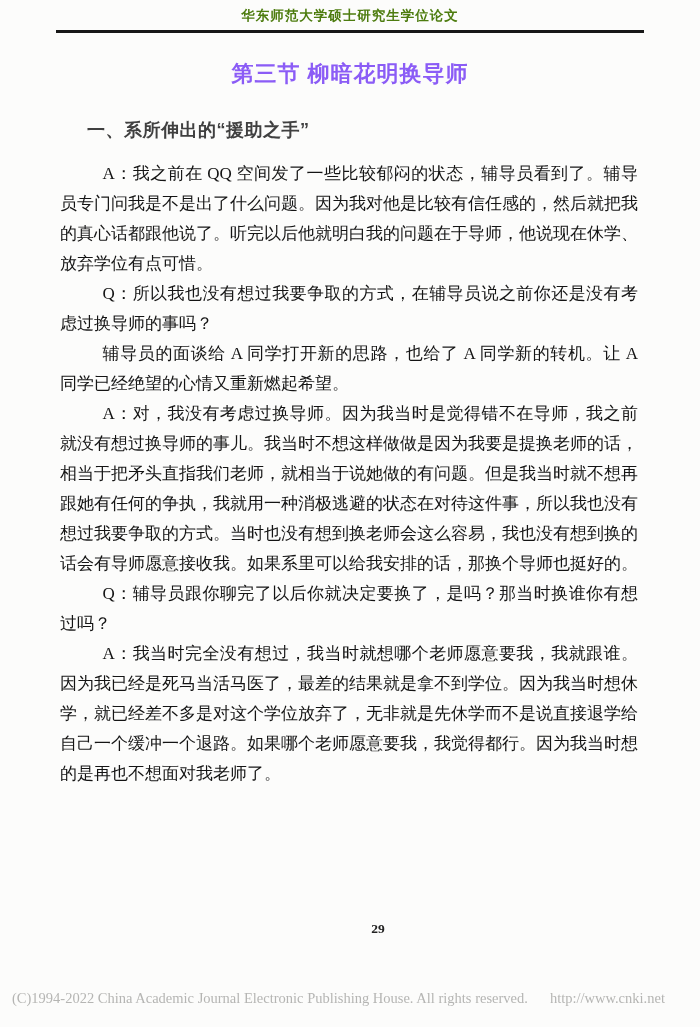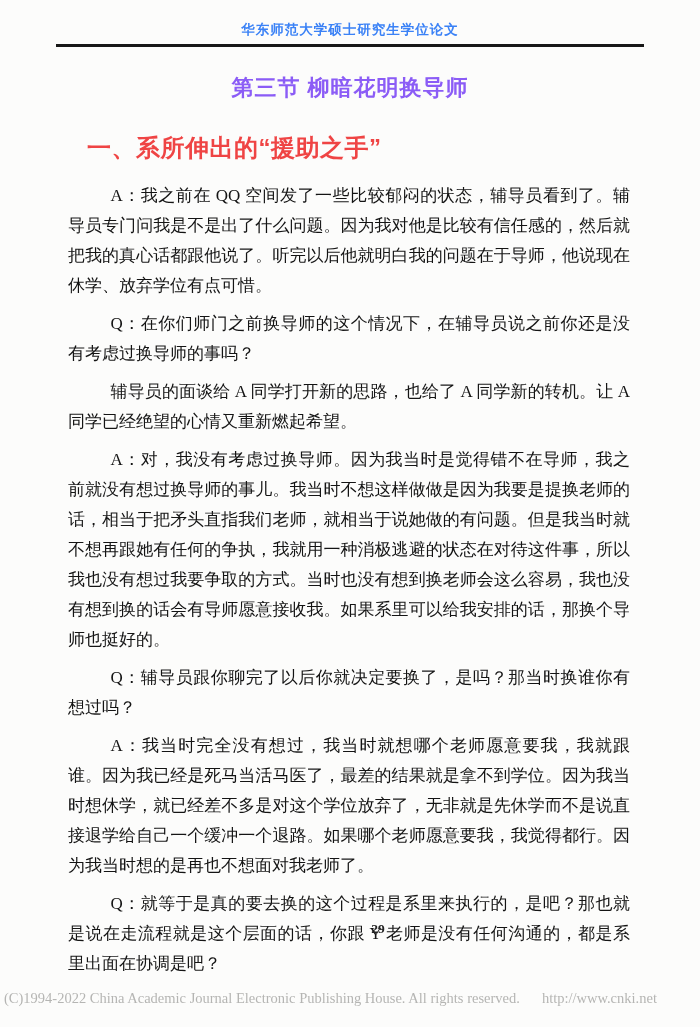--- a/index.html
+++ b/index.html
@@ -11,77 +11,77 @@
     position: relative;
     overflow: hidden;
   }
   .page {
     position: absolute;
     inset: 0;
     background: #fcfcfb;
     color: #161616;
   }
   .running-header {
-    padding-top: 21px;
+    padding-top: 7px;
     text-align: center;
     font-size: 13.5px;
     letter-spacing: 1px;
     font-weight: bold;
-    color: #3b82f6;
+    color: #4d7c0f;
   }
   .header-rule {
     width: 588px;
     margin: 5px auto 0 auto;
     border: 0;
     border-top: 3px solid #171717;
   }
   .section-title {
     margin: 26px 0 0 0;
     text-align: center;
     font-size: 22px;
     font-weight: bold;
     font-family: "Liberation Sans", "DejaVu Sans", sans-serif;
     letter-spacing: 1px;
     color: #8b5cf6;
   }
   .subsection-title {
     margin: 29px 0 0 87px;
-    font-size: 24px;
+    font-size: 18px;
     font-weight: bold;
     font-family: "Liberation Sans", "DejaVu Sans", sans-serif;
     letter-spacing: 0.5px;
-    color: #ef4444;
+    color: #404040;
   }
   .body-text {
     margin: 17px 62px 0 60px;
     font-size: 17px;
     line-height: 30px;
     text-align: justify;
     color: #141414;
   }
   .body-text p.para {
-    margin: 8px;
+    margin: 0;
     text-indent: 2.5em;
     font-family: Liberation Serif, serif;
   }
   .page-number {
     position: absolute;
     top: 921px;
     left: 0;
     width: 100%;
     text-align: center;
     font-size: 13.5px;
     font-weight: bold;
     color: #222;
     margin-left: 28px;
   }
   .scan-footer {
     position: absolute;
     top: 990px;
-    left: 4px;
+    left: 12px;
     right: 8px;
     font-size: 14.5px;
     color: #b5b5b3;
     white-space: nowrap;
     font-family: "Liberation Serif", "DejaVu Serif", serif;
   }
   .scan-footer .footer-url {
     margin-left: 22px;
   }
 </style>
@@ -93,26 +93,25 @@
   <div class="running-header">华东师范大学硕士研究生学位论文</div>
 
   <hr class="header-rule">
 
   <h1 class="section-title">第三节 柳暗花明换导师</h1>
 
   <h2 class="subsection-title">一、系所伸出的“援助之手”</h2>
 
   <div class="body-text">
       <p class="para">A：我之前在 QQ 空间发了一些比较郁闷的状态，辅导员看到了。辅导员专门问我是不是出了什么问题。因为我对他是比较有信任感的，然后就把我的真心话都跟他说了。听完以后他就明白我的问题在于导师，他说现在休学、放弃学位有点可惜。</p>
-      <p class="para">Q：在你们师门之前换导师的这个情况下，在辅导员说之前你还是没有考虑过换导师的事吗？</p>
+      <p class="para">Q：所以我也没有想过我要争取的方式，在辅导员说之前你还是没有考虑过换导师的事吗？</p>
       <p class="para">辅导员的面谈给 A 同学打开新的思路，也给了 A 同学新的转机。让 A 同学已经绝望的心情又重新燃起希望。</p>
       <p class="para">A：对，我没有考虑过换导师。因为我当时是觉得错不在导师，我之前就没有想过换导师的事儿。我当时不想这样做做是因为我要是提换老师的话，相当于把矛头直指我们老师，就相当于说她做的有问题。但是我当时就不想再跟她有任何的争执，我就用一种消极逃避的状态在对待这件事，所以我也没有想过我要争取的方式。当时也没有想到换老师会这么容易，我也没有想到换的话会有导师愿意接收我。如果系里可以给我安排的话，那换个导师也挺好的。</p>
       <p class="para">Q：辅导员跟你聊完了以后你就决定要换了，是吗？那当时换谁你有想过吗？</p>
       <p class="para">A：我当时完全没有想过，我当时就想哪个老师愿意要我，我就跟谁。因为我已经是死马当活马医了，最差的结果就是拿不到学位。因为我当时想休学，就已经差不多是对这个学位放弃了，无非就是先休学而不是说直接退学给自己一个缓冲一个退路。如果哪个老师愿意要我，我觉得都行。因为我当时想的是再也不想面对我老师了。</p>
-      <p class="para">Q：就等于是真的要去换的这个过程是系里来执行的，是吧？那也就是说在走流程就是这个层面的话，你跟 Y 老师是没有任何沟通的，都是系里出面在协调是吧？</p>
     </div>
 
   <div class="page-number">29</div>
 
   <div class="scan-footer">
     <span>(C)1994-2022 China Academic Journal Electronic Publishing House. All rights reserved.</span><span class="footer-url">http://www.cnki.net</span>
   </div>
 
 </div>
 

